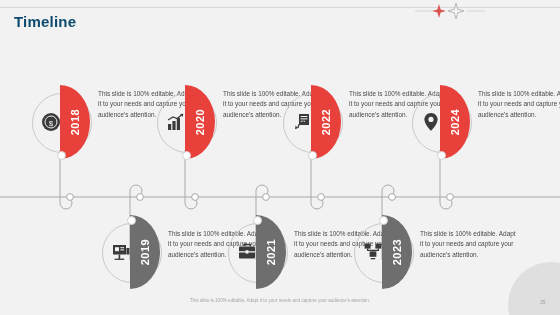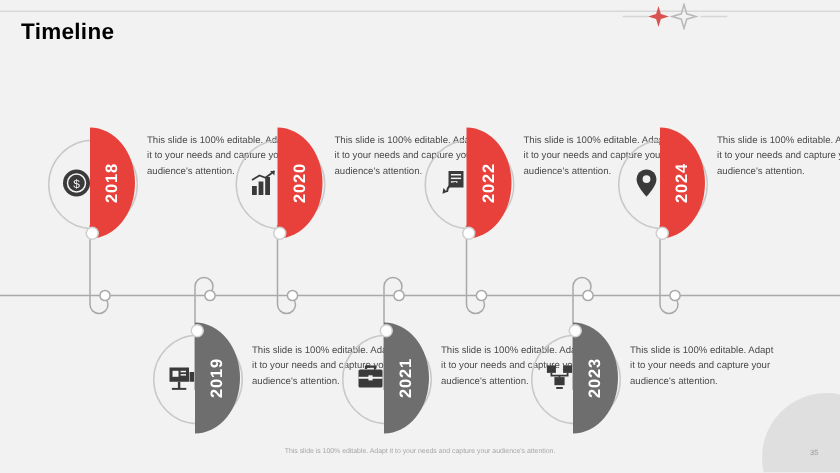--- a/index.html
+++ b/index.html
@@ -8,21 +8,21 @@
     background:#f2f2f2;
     font-family:"Liberation Sans","DejaVu Sans",sans-serif;
     -webkit-font-smoothing:antialiased;
   }
   #slide{position:absolute;inset:0;background:#f2f2f2;overflow:hidden;}
 
   
   .hdr-rule{position:absolute;left:0;top:7px;width:560px;height:1px;background:#d8d8d8;}
   .title{
     position:absolute;left:14px;top:13px;
-    font-size:15px;font-weight:bold;color:#000000;letter-spacing:.2px;
+    font-size:15px;font-weight:bold;color:#0c4a6e;letter-spacing:.2px;
   }
   .hdr-deco{position:absolute;left:415px;top:2px;width:70px;height:18px;}
 
   
   .corner-circle{
     position:absolute;left:508px;top:262px;width:86px;height:86px;
     border-radius:50%;background:#dcdcdc;opacity:.85;
   }
   .pagenum{
     position:absolute;left:540px;top:299px;font-size:5px;color:#9a9a9a;

